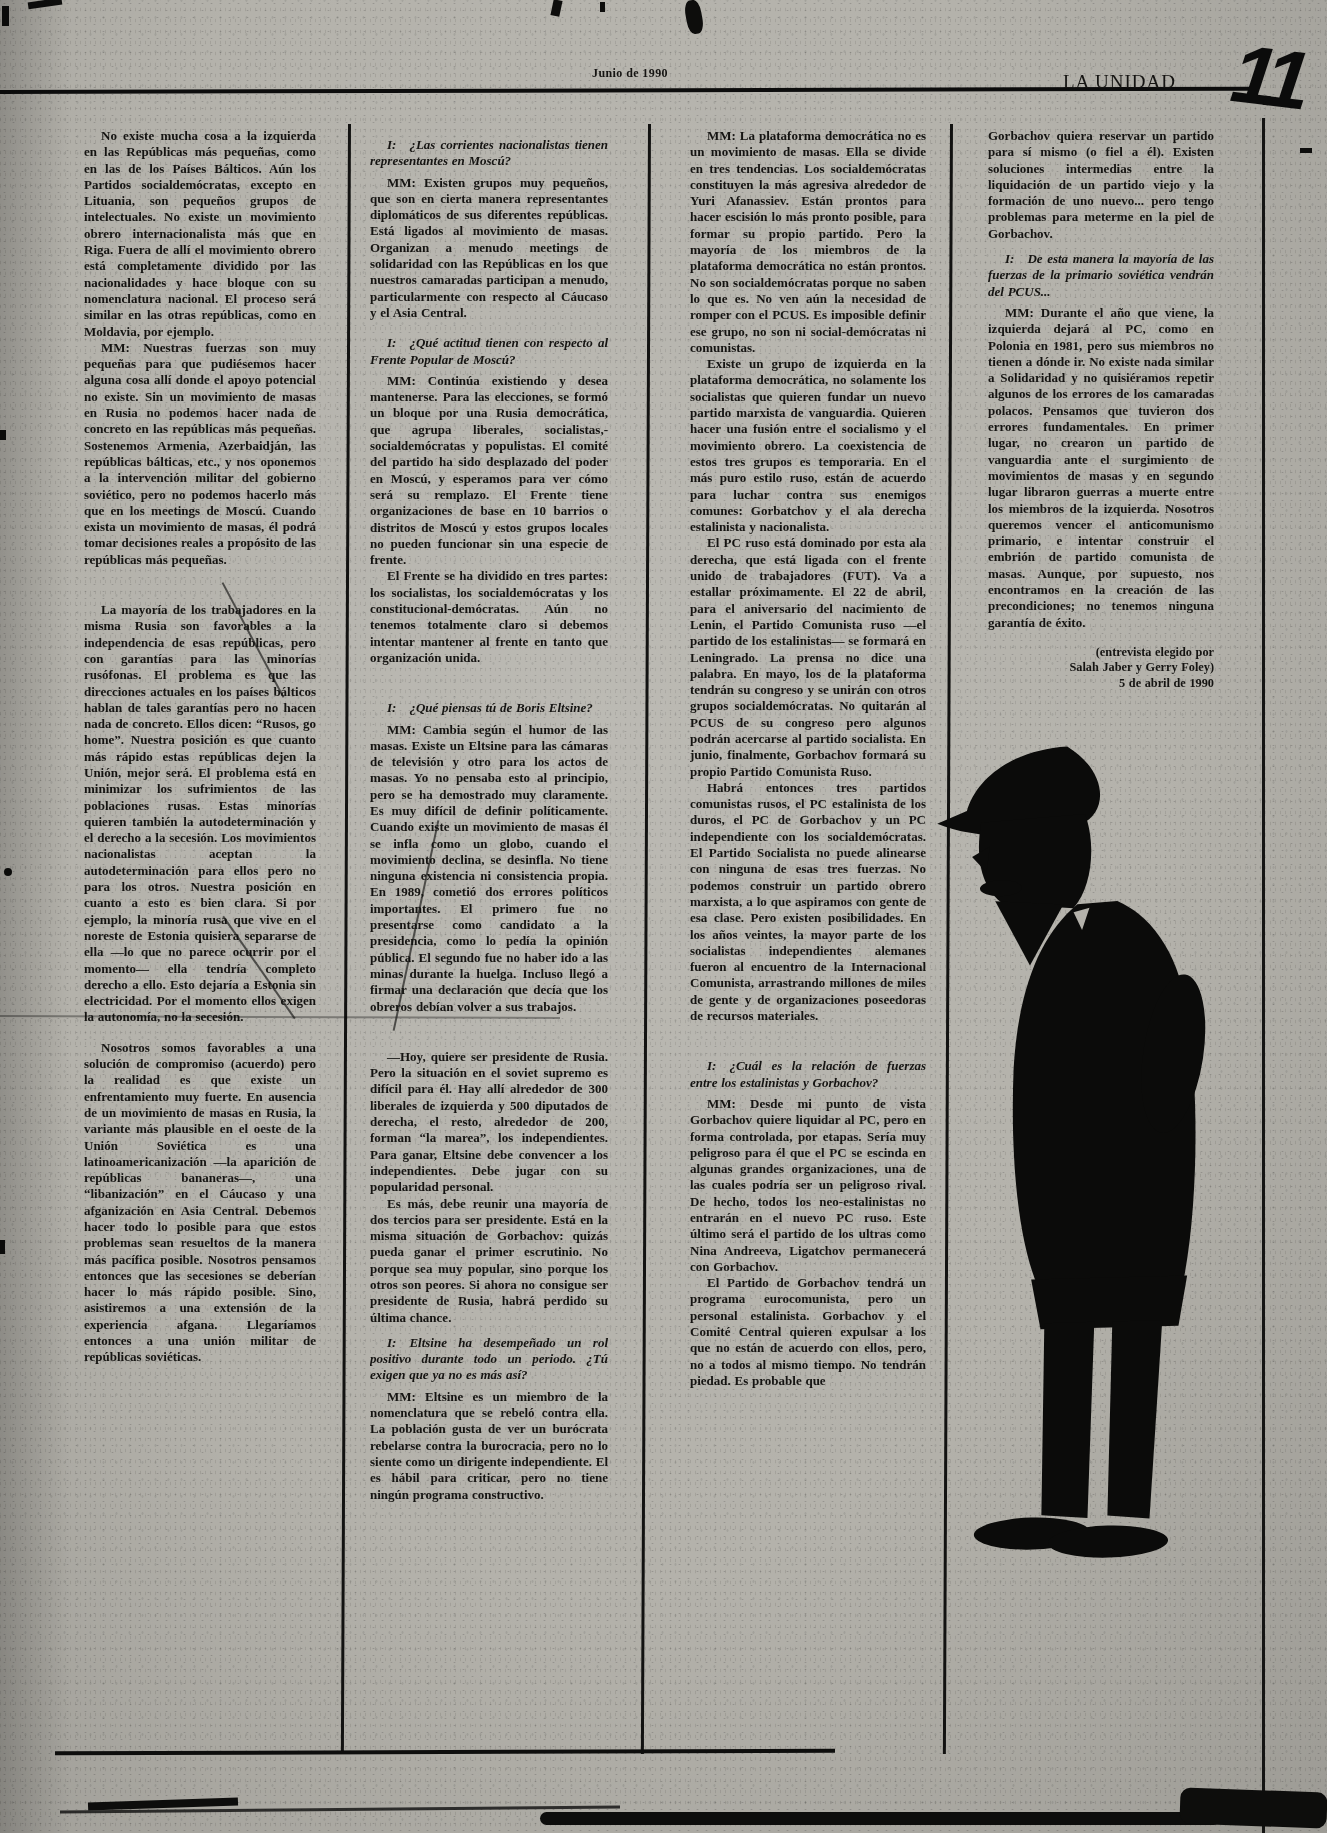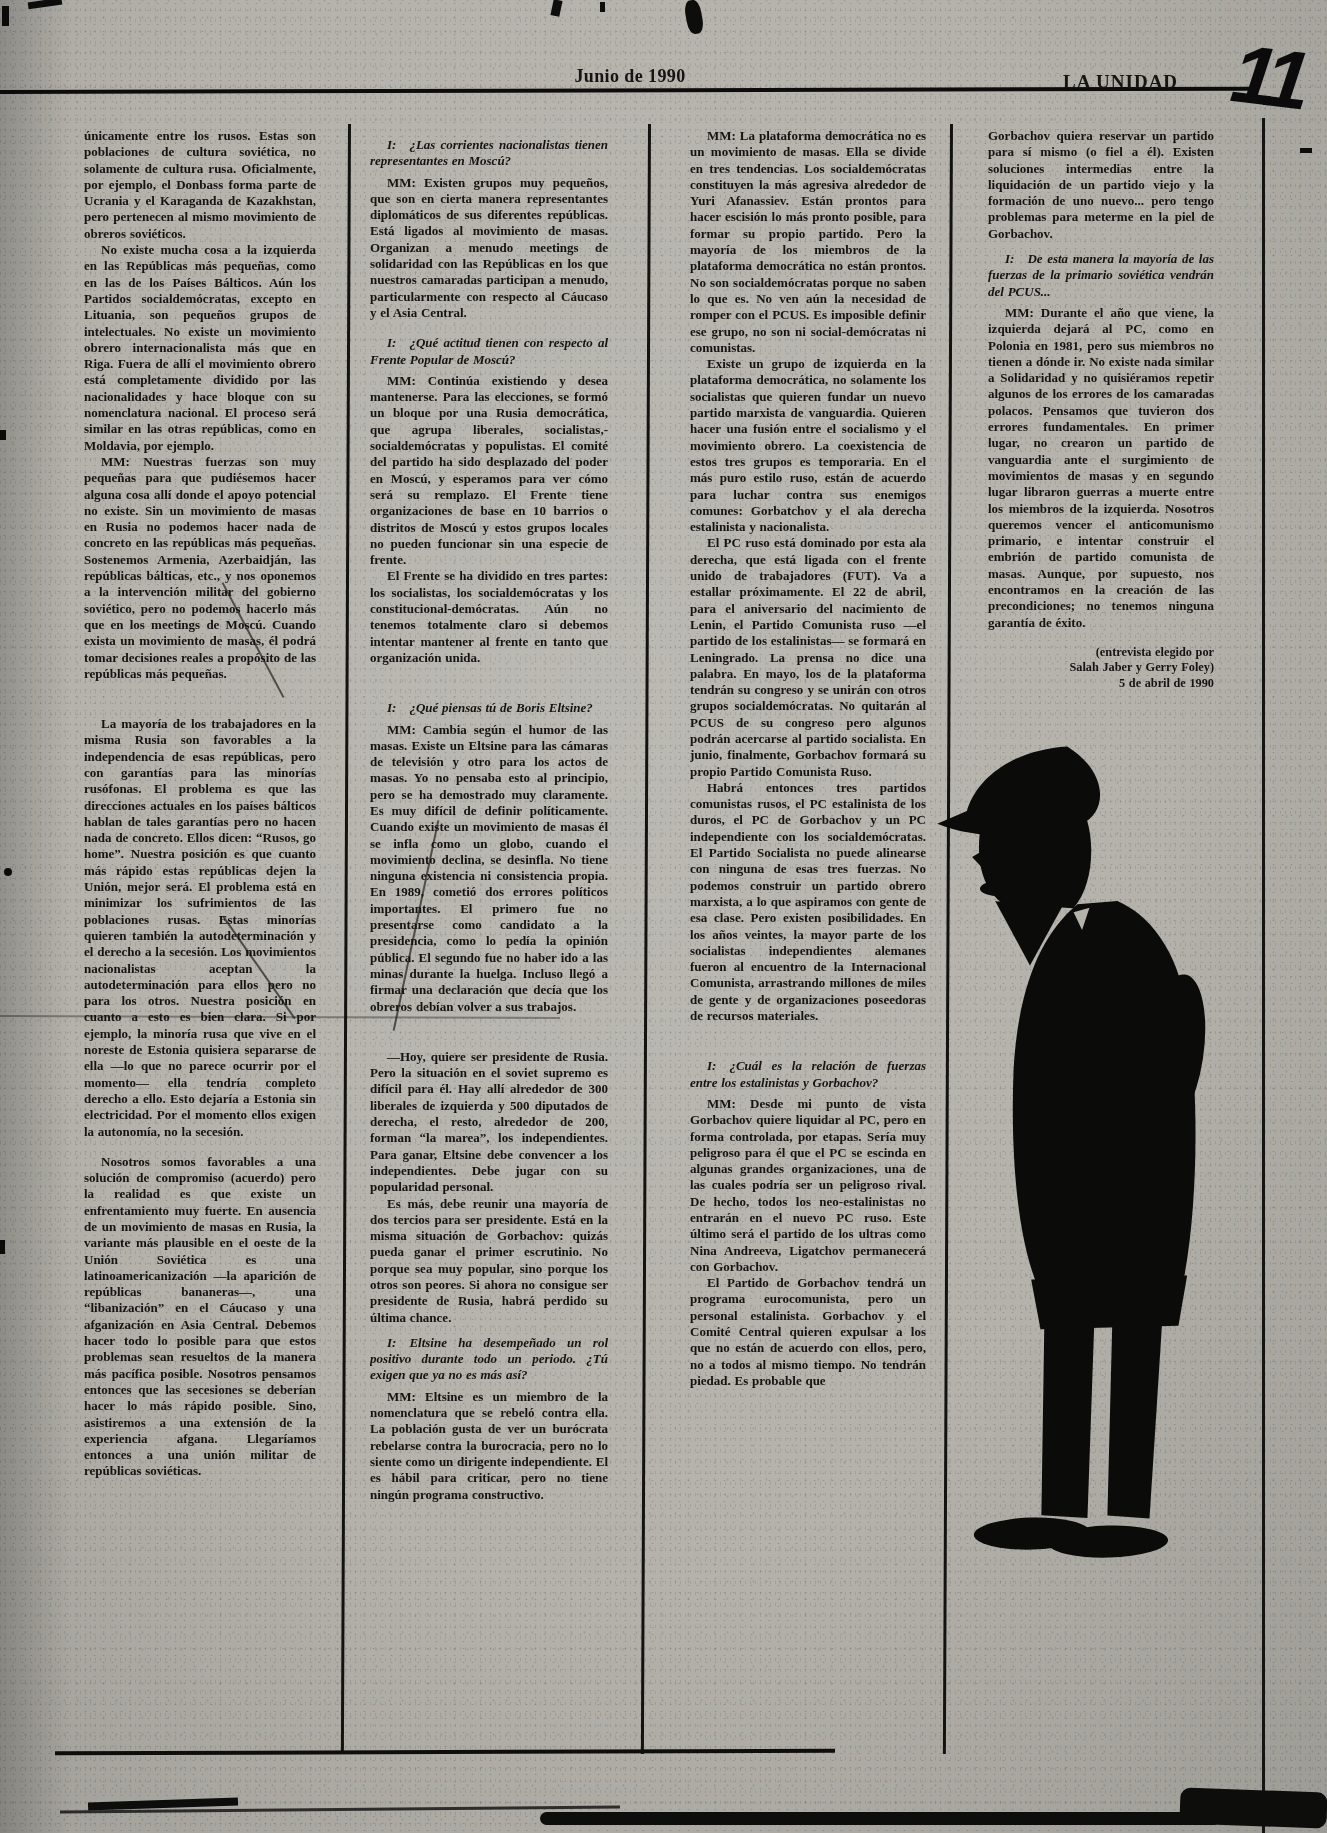--- a/index.html
+++ b/index.html
@@ -14,24 +14,24 @@
     background-position:0 0,3px 4px,6px 9px;
     font-family:"Liberation Serif", serif;color:#151412;
   }
   .vignette{position:absolute;inset:0;pointer-events:none;
     background:radial-gradient(ellipse at 45% 38%, rgba(255,255,255,.10) 0%, rgba(255,255,255,0) 55%, rgba(0,0,0,.13) 100%);}
   .leftshade{position:absolute;top:0;left:0;width:70px;height:100%;pointer-events:none;
     background:linear-gradient(to right, rgba(0,0,0,.18), rgba(0,0,0,0));}
 
   
   .date{position:absolute;top:66px;left:540px;width:180px;text-align:center;
-    font-size:18px;font-weight:700;letter-spacing:.4px;}
+    font-size:12px;font-weight:700;letter-spacing:.4px;}
   .mainrule{position:absolute;left:0;top:90px;width:1250px;height:4px;background:#0c0c0c;
     transform:rotate(-.15deg);transform-origin:left center;}
-  .masthead{position:absolute;top:71px;left:1063px;font-size:19px;font-weight:700;
+  .masthead{position:absolute;top:71px;left:1063px;font-size:19px;font-weight:400;
     letter-spacing:1px;white-space:nowrap;}
   .pagenum{position:absolute;top:36px;left:1232px;font-family:"Liberation Sans",sans-serif;
     font-size:82px;font-weight:900;font-style:italic;letter-spacing:-7px;color:#0b0b0b;
     transform:rotate(7deg);line-height:1;}
 
   
   .col{position:absolute;top:128px;text-align:justify;font-size:13px;line-height:16.3px;
     font-weight:700;overflow:hidden;word-spacing:.5px;}
   #col-0{left:84px;width:232px;height:1620px;}
   #col-1{left:370px;width:238px;height:1625px;}
@@ -69,21 +69,20 @@
   <div class="date">Junio de 1990</div>
   <div class="mainrule"></div>
   <div class="masthead">LA UNIDAD</div>
   <div class="pagenum">11</div>
 
   <div class="vrule" id="rule-1"></div>
   <div class="vrule" id="rule-2"></div>
   <div class="vrule" id="rule-3"></div>
 
   <div class="col" id="col-0">
-      <p class="blk cont">únicamente entre los rusos. Estas son poblaciones de cultura soviética, no solamente de cultura rusa. Oficialmente, por ejemplo, el Donbass forma parte de Ucrania y el Karaganda de Kazakhstan, pero pertenecen al mismo movimiento de obreros soviéticos.</p>
       <p class="blk body">No existe mucha cosa a la izquierda en las Repúblicas más pequeñas, como en las de los Países Bálticos. Aún los Partidos socialdemócratas, excepto en Lituania, son pequeños grupos de intelectuales. No existe un movimiento obrero internacionalista más que en Riga. Fuera de allí el movimiento obrero está completamente dividido por las nacionalidades y hace bloque con su nomenclatura nacional. El proceso será similar en las otras repúblicas, como en Moldavia, por ejemplo.</p>
       <p class="blk body">MM: Nuestras fuerzas son muy pequeñas para que pudiésemos hacer alguna cosa allí donde el apoyo potencial no existe. Sin un movimiento de masas en Rusia no podemos hacer nada de concreto en las repúblicas más pequeñas. Sostenemos Armenia, Azerbaidján, las repúblicas bálticas, etc., y nos oponemos a la intervención militar del gobierno soviético, pero no podemos hacerlo más que en los meetings de Moscú. Cuando exista un movimiento de masas, él podrá tomar decisiones reales a propósito de las repúblicas más pequeñas.</p>
       <p class="blk body gap-lg">La mayoría de los trabajadores en la misma Rusia son favorables a la independencia de esas repúblicas, pero con garantías para las minorías rusófonas. El problema es que las direcciones actuales en los países bálticos hablan de tales garantías pero no hacen nada de concreto. Ellos dicen: “Rusos, go home”. Nuestra posición es que cuanto más rápido estas repúblicas dejen la Unión, mejor será. El problema está en minimizar los sufrimientos de las poblaciones rusas. Estas minorías quieren también la autodeterminación y el derecho a la secesión. Los movimientos nacionalistas aceptan la autodeterminación para ellos pero no para los otros. Nuestra posición en cuanto a esto es bien clara. Si por ejemplo, la minoría rusa que vive en el noreste de Estonia quisiera separarse de ella —lo que no parece ocurrir por el momento— ella tendría completo derecho a ello. Esto dejaría a Estonia sin electricidad. Por el momento ellos exigen la autonomía, no la secesión.</p>
       <p class="blk body gap-md">Nosotros somos favorables a una solución de compromiso (acuerdo) pero la realidad es que existe un enfrentamiento muy fuerte. En ausencia de un movimiento de masas en Rusia, la variante más plausible en el oeste de la Unión Soviética es una latinoamericanización —la aparición de repúblicas bananeras—, una “libanización” en el Cáucaso y una afganización en Asia Central. Debemos hacer todo lo posible para que estos problemas sean resueltos de la manera más pacífica posible. Nosotros pensamos entonces que las secesiones se deberían hacer lo más rápido posible. Sino, asistiremos a una extensión de la experiencia afgana. Llegaríamos entonces a una unión militar de repúblicas soviéticas.</p>
     </div>
   <div class="col" id="col-1">
       <p class="blk question">I: ¿Las corrientes nacionalistas tienen representantes en Moscú?</p>
       <p class="blk body">MM: Existen grupos muy pequeños, que son en cierta manera representantes diplomáticos de sus diferentes repúblicas. Está ligados al movimiento de masas. Organizan a menudo meetings de solidaridad con las Repúblicas en los que nuestros camaradas participan a menudo, particularmente con respecto al Cáucaso y el Asia Central.</p>
       <p class="blk question gap-md">I: ¿Qué actitud tienen con respecto al Frente Popular de Moscú?</p>
       <p class="blk body">MM: Continúa existiendo y desea mantenerse. Para las elecciones, se formó un bloque por una Rusia democrática, que agrupa liberales, socialistas,- socialdemócratas y populistas. El comité del partido ha sido desplazado del poder en Moscú, y esperamos para ver cómo será su remplazo. El Frente tiene organizaciones de base en 10 barrios o distritos de Moscú y estos grupos locales no pueden funcionar sin una especie de frente.</p>

